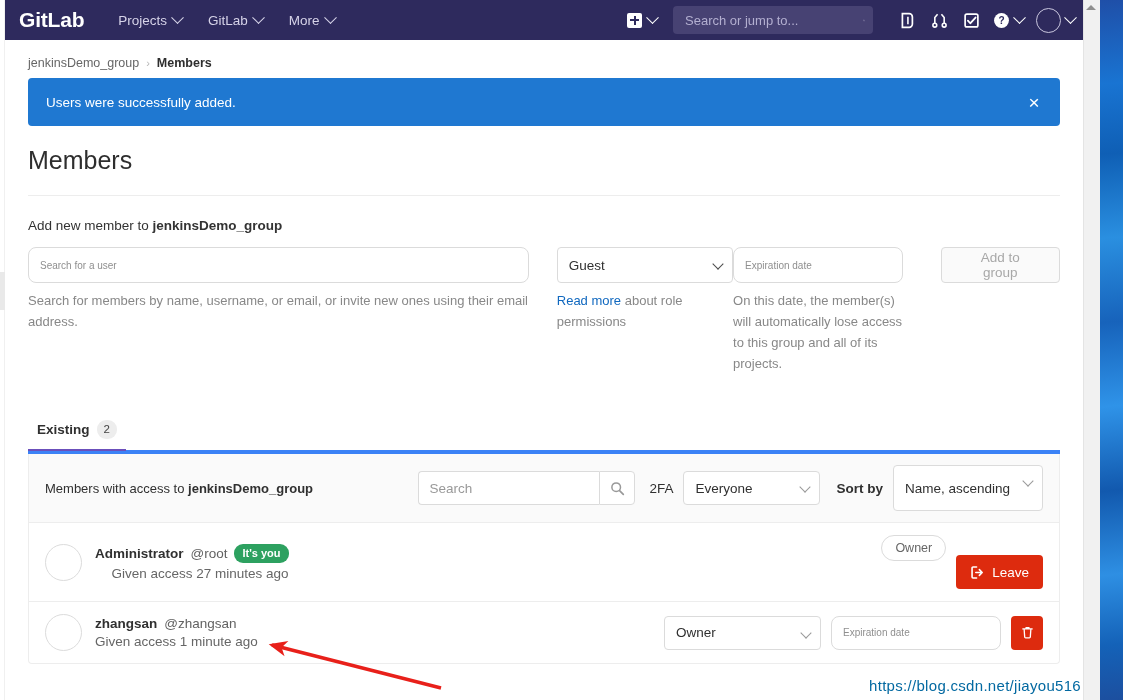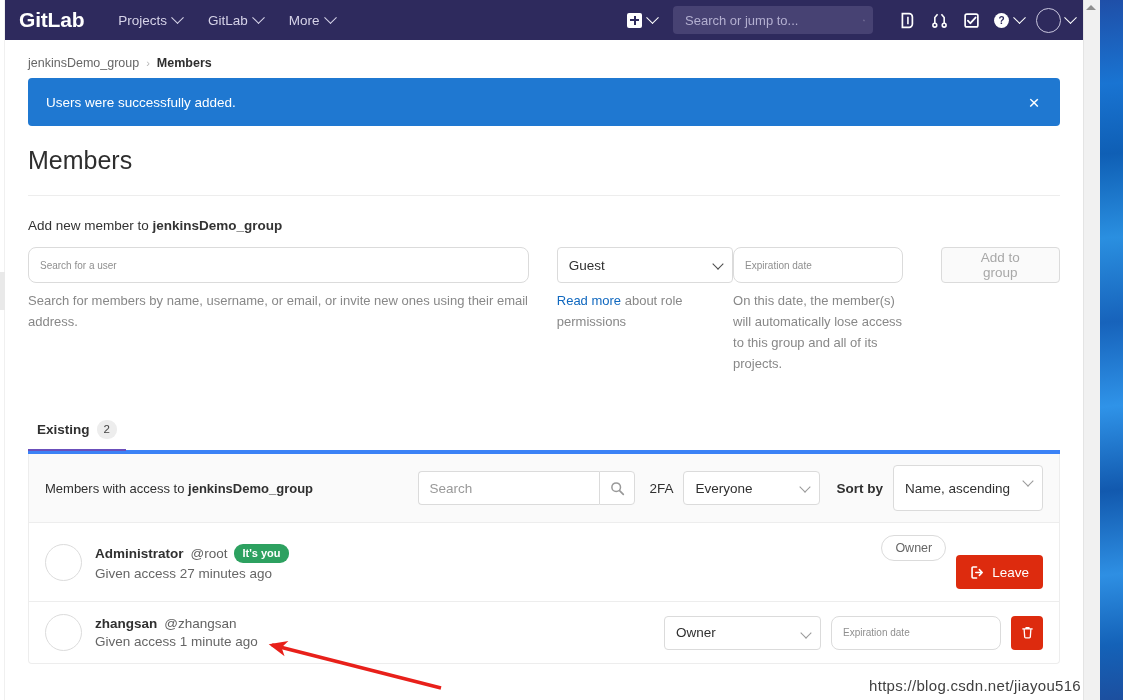--- a/index.html
+++ b/index.html
@@ -235,21 +235,21 @@
     border: 1px solid #dcdcdc; background: #fff; flex: none; margin-right: 13px;
   }
   .m-info { min-width: 0; }
   .m-line1 { display: flex; align-items: center; gap: 7px; font-size: 13.5px; }
   .m-name { color: #303030; font-weight: 700; }
   .m-handle { color: #626262; font-weight: 400; }
   .chip-you {
     background: #2da160; color: #fff; font-size: 11px; font-weight: 600;
     border-radius: 9px; padding: 1px 8px; line-height: 1.55;
   }
-  .m-line2 { font-size: 13.5px; color: #666; margin-top: 3px; }
+  .m-line2 { font-size: 13.5px; color: #666; margin-top: 3px; text-align: right; }
 
   .m-actions { margin-left: auto; display: flex; align-items: flex-start; gap: 10px; }
   .pill-owner {
     border: 1px solid #dbdbdb; border-radius: 16px; padding: 5px 13px;
     font-size: 12.5px; color: #666; background: #fff;
   }
   .btn-leave {
     background: #dd2b0e; color: #fff; border: none; border-radius: 4px;
     height: 34px; padding: 0 14px; font-size: 13.5px; font-family: inherit;
     display: flex; align-items: center; gap: 7px; cursor: pointer; margin-top: 20px;
@@ -259,21 +259,21 @@
     width: 32px; height: 34px; display: flex; align-items: center;
     justify-content: center; cursor: pointer;
   }
   .sel-owner { width: 157px; height: 34px; }
   .exp-input { width: 170px; height: 34px; }
 
   
   .arrow-svg { position: absolute; left: 0; top: 0; pointer-events: none; }
   .watermark {
     position: absolute; right: 42px; bottom: 6px;
-    font-size: 15px; color: #404040; letter-spacing: 0.3px;
+    font-size: 15px; color: #0369a1; letter-spacing: 0.3px;
     font-family: "Liberation Sans", sans-serif; white-space: nowrap;
   }
 </style>
 </head>
 <body>
 
 <div id="root">
 
   <div class="wallpaper-strip"></div>
   <div class="scrollbar-track"></div>

